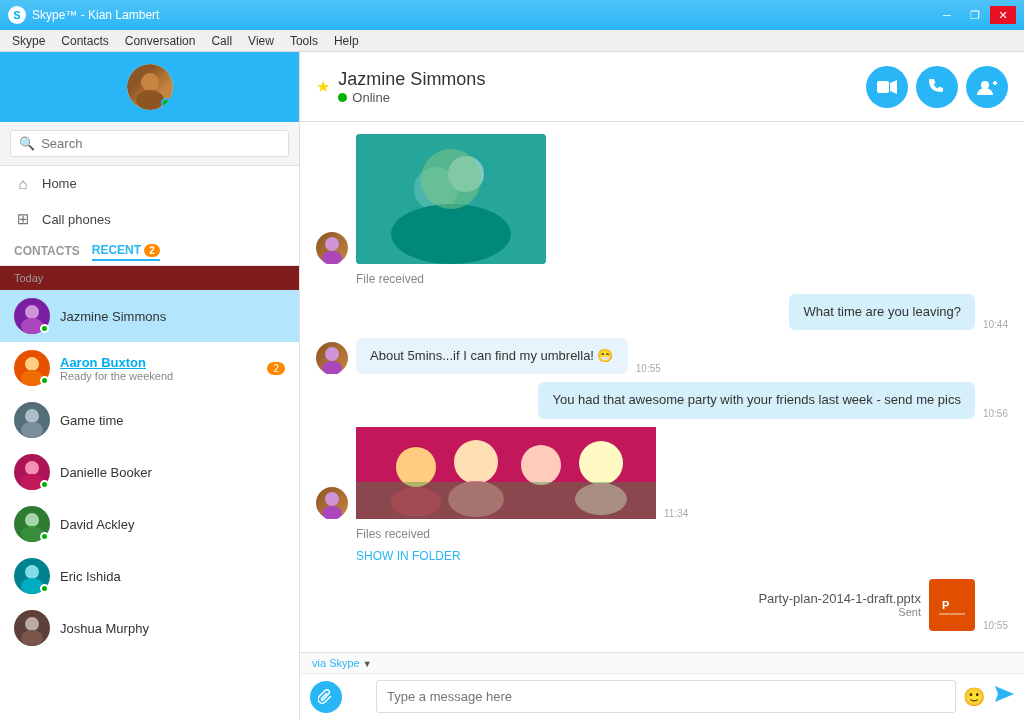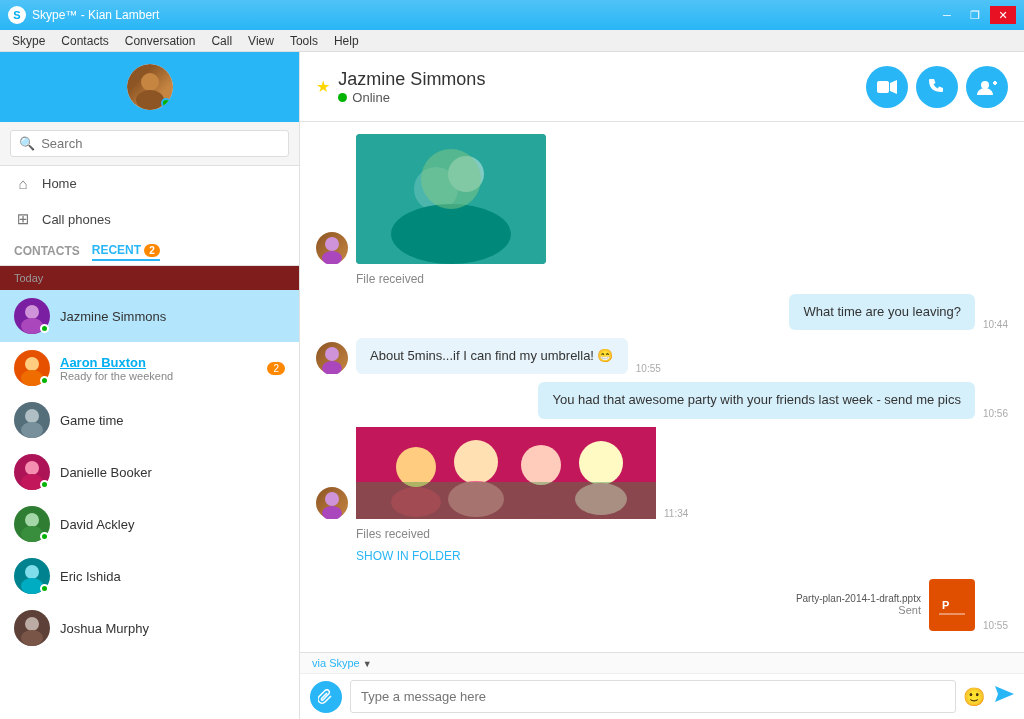--- a/index.html
+++ b/index.html
@@ -288,21 +288,21 @@
       background: linear-gradient(135deg, #ef9a9a, #f48fb1, #ce93d8);
       display: flex; align-items: center; justify-content: center;
       color: #fff; font-size: 11px;
     }
 
     .pptx-container {
       display: flex; align-items: center; gap: 8px;
       justify-content: flex-end;
     }
     .pptx-info { text-align: right; }
-    .pptx-name { font-size: 10px; color: #555; }
+    .pptx-name { font-size: 13px; color: #555; }
     .pptx-sent { font-size: 11px; color: #888; }
     .pptx-icon {
       width: 46px; height: 52px;
       background: #e04e00;
       border-radius: 4px;
       display: flex; align-items: center; justify-content: center;
       color: #fff; font-size: 11px; font-weight: bold;
     }
 
     
@@ -330,20 +330,21 @@
       flex-shrink: 0;
     }
     .msg-input {
       flex: 1;
       border: 1px solid #ddd;
       border-radius: 3px;
       padding: 8px 10px;
       font-size: 13px;
       outline: none;
       color: #999;
+      margin-left: 26px;
     }
     .emoji-btn {
       background: none; border: none; cursor: pointer;
       font-size: 18px; color: #888;
     }
     .send-btn {
       background: none; border: none; cursor: pointer;
       color: #29b6f6; font-size: 18px;
     }
 

